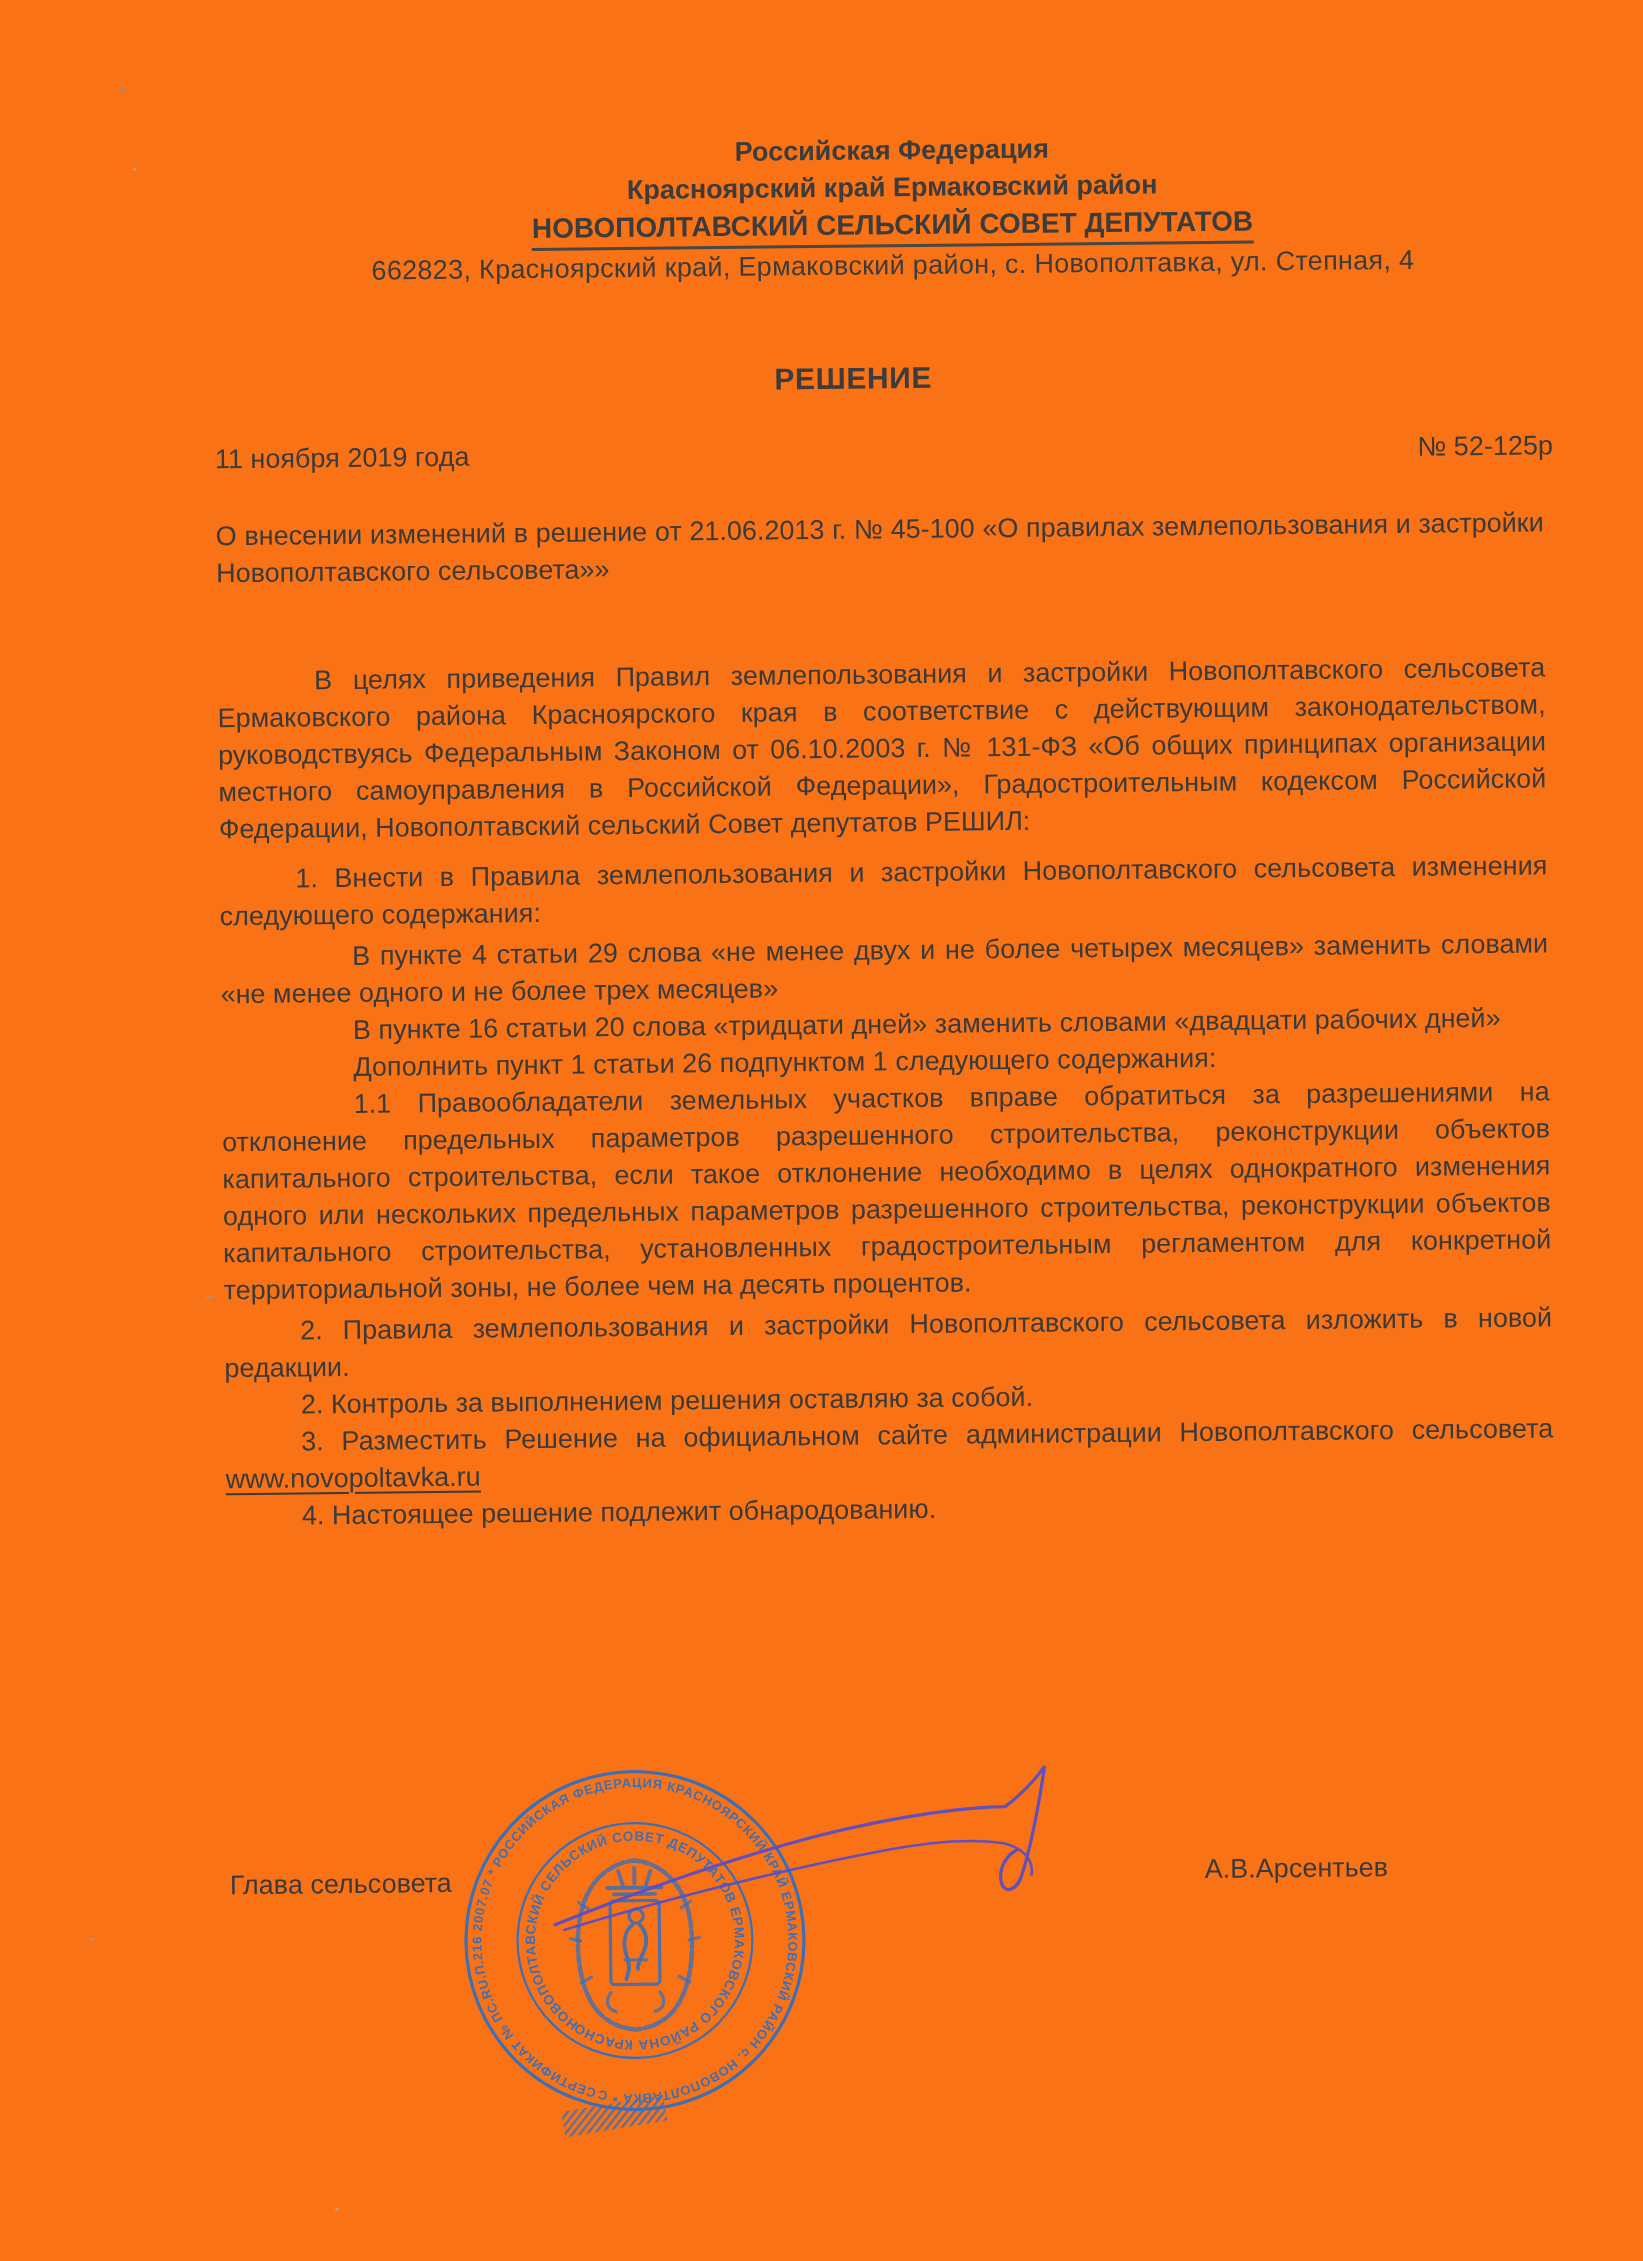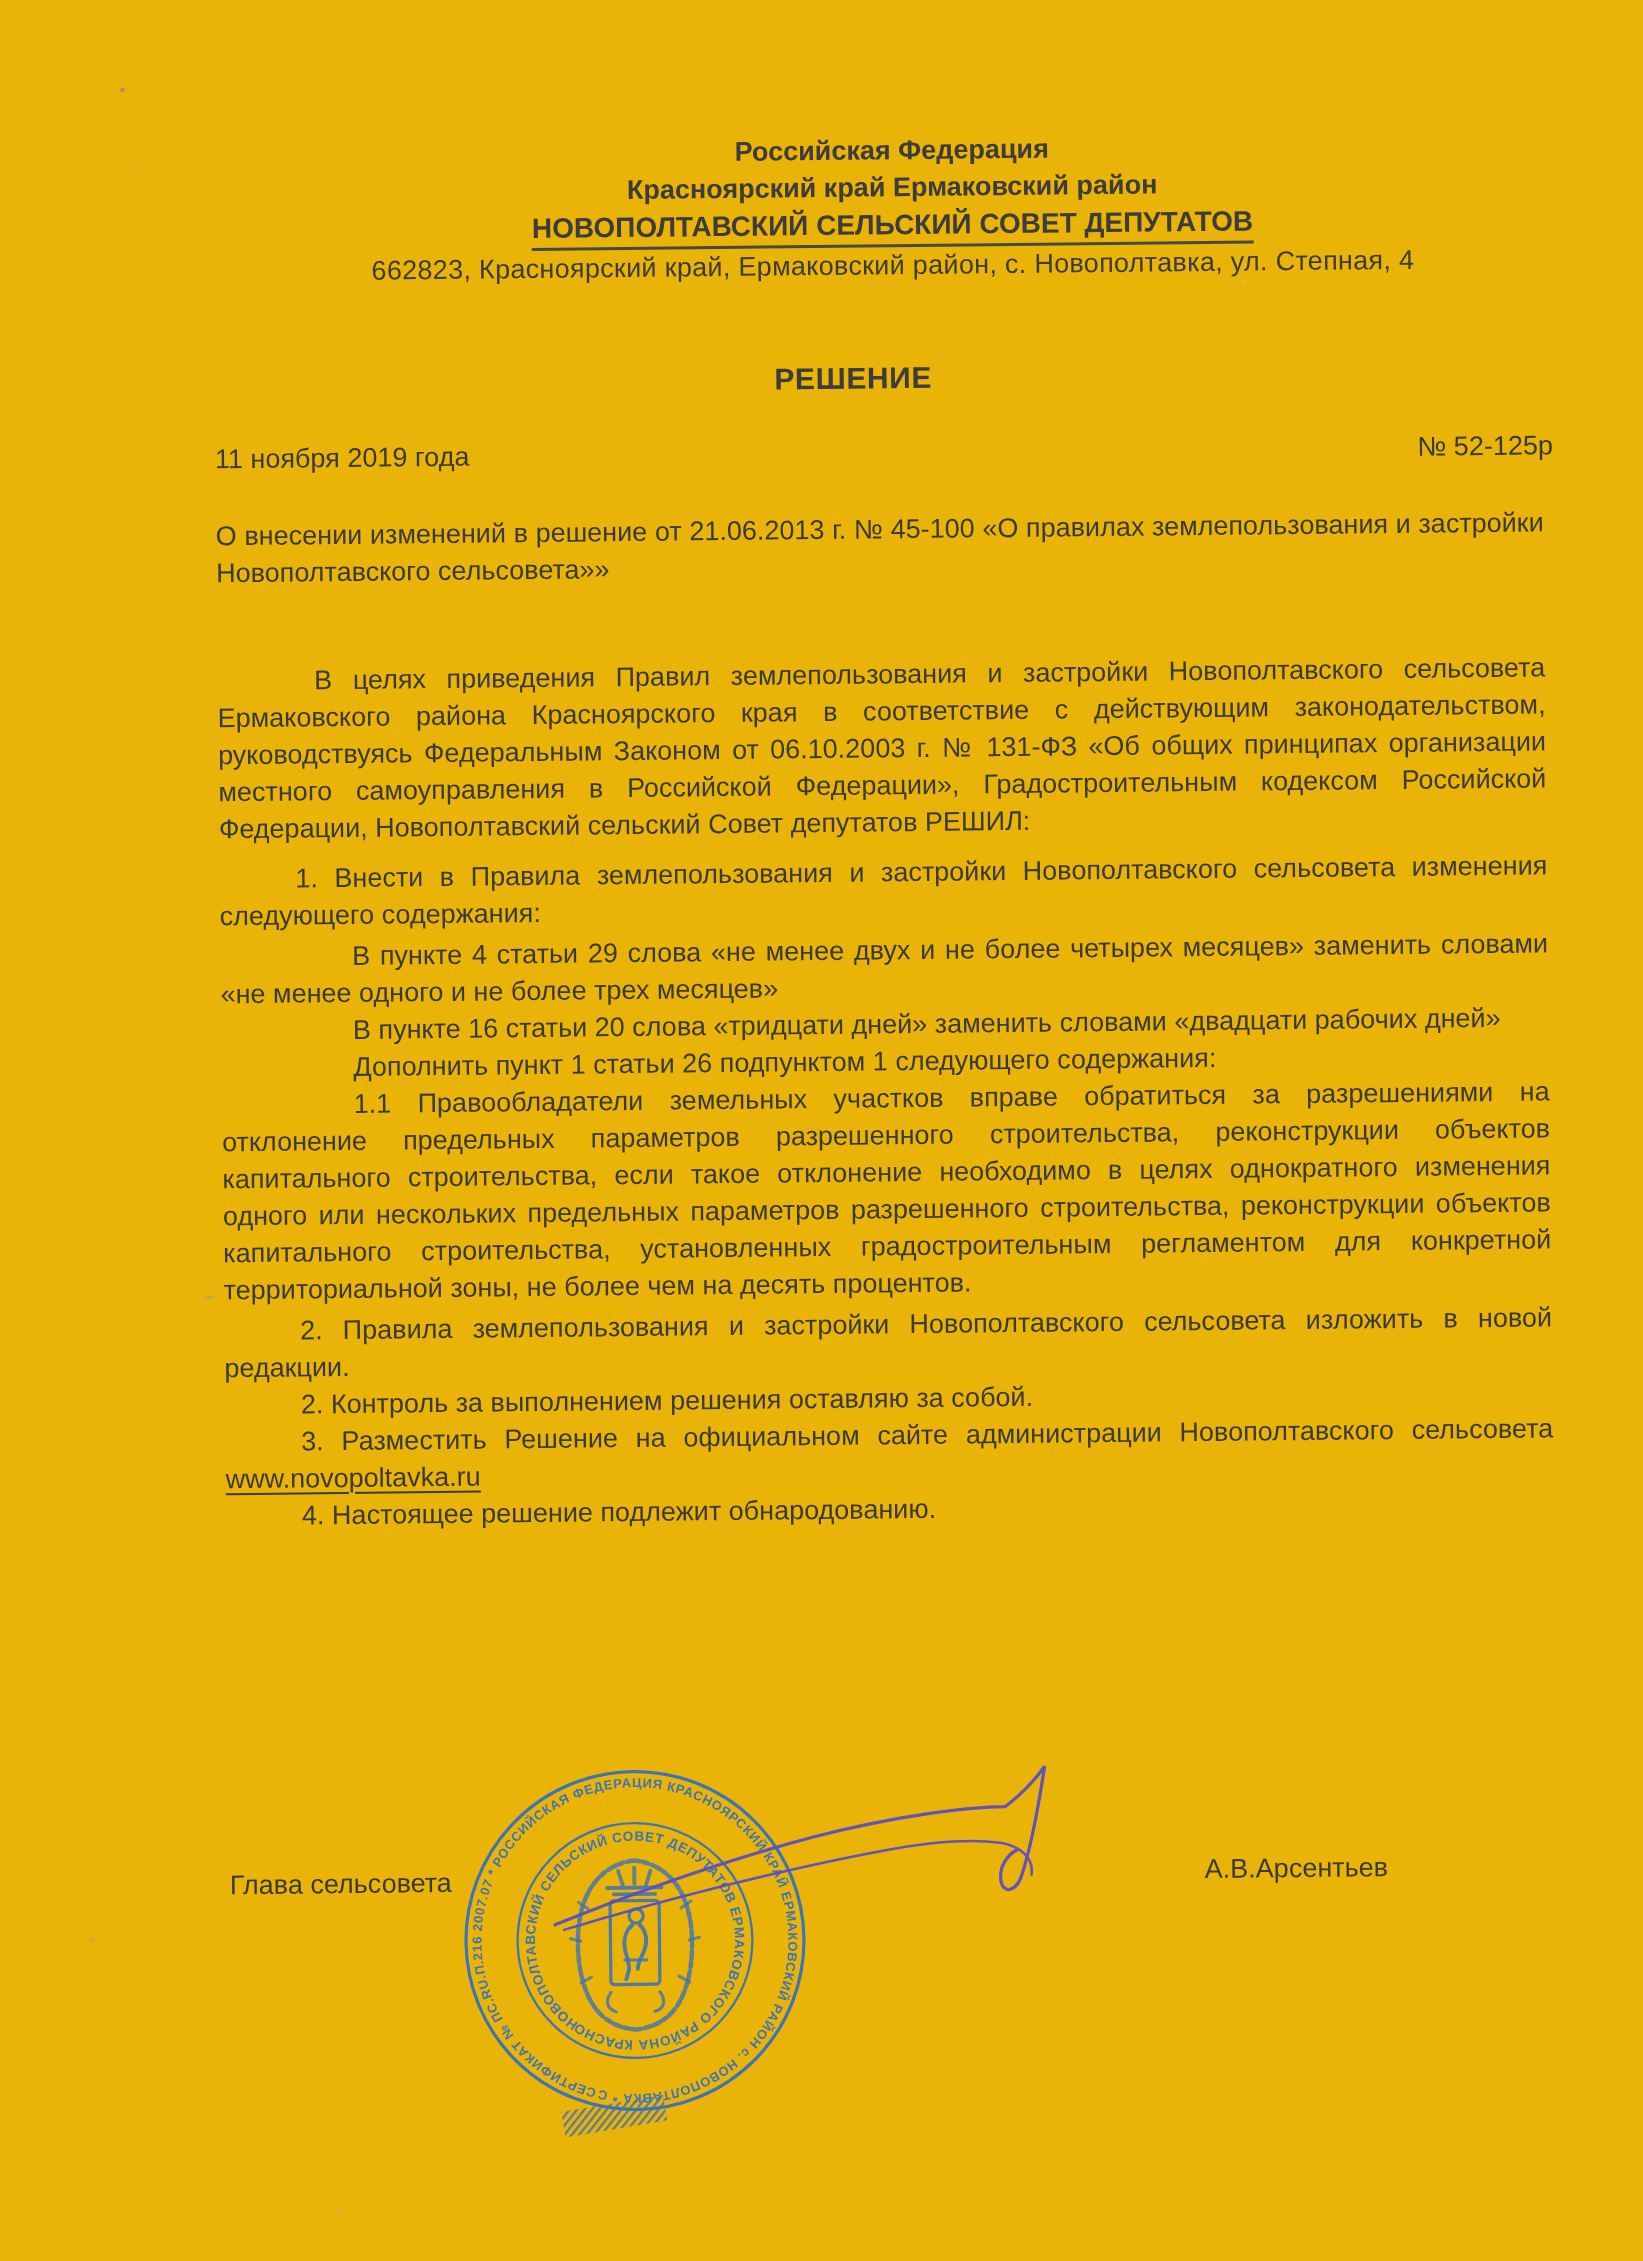--- a/index.html
+++ b/index.html
@@ -1,18 +1,18 @@
 <!DOCTYPE html>
 <html style="font-size:10.3px"><head>
 <meta charset="utf-8">
 <style>
   html,body{margin:0;padding:0;background:#ffffff;}
   .page{
     position:relative; width:1644px; height:2261px;
-    background:#eab308; overflow:hidden;
+    background:#f97316; overflow:hidden;
     font-family:"Liberation Sans", sans-serif;
     color:#3a3a3a;
   }
   .doc{position:absolute; inset:0; transform:rotate(-0.6deg); transform-origin:50% 50%;}
 
   .header{position:absolute; left:238px; top:133px; width:1328px; text-align:center;
           font-size:27px; line-height:37px; font-weight:bold; color:#3c3c3c;}
   .org{display:inline-block; font-size:28px; border-bottom:3.2px solid #474747; padding-bottom:0.6px;}
   .addr{font-weight:normal; font-size:27px; letter-spacing:0.3px;}
 

